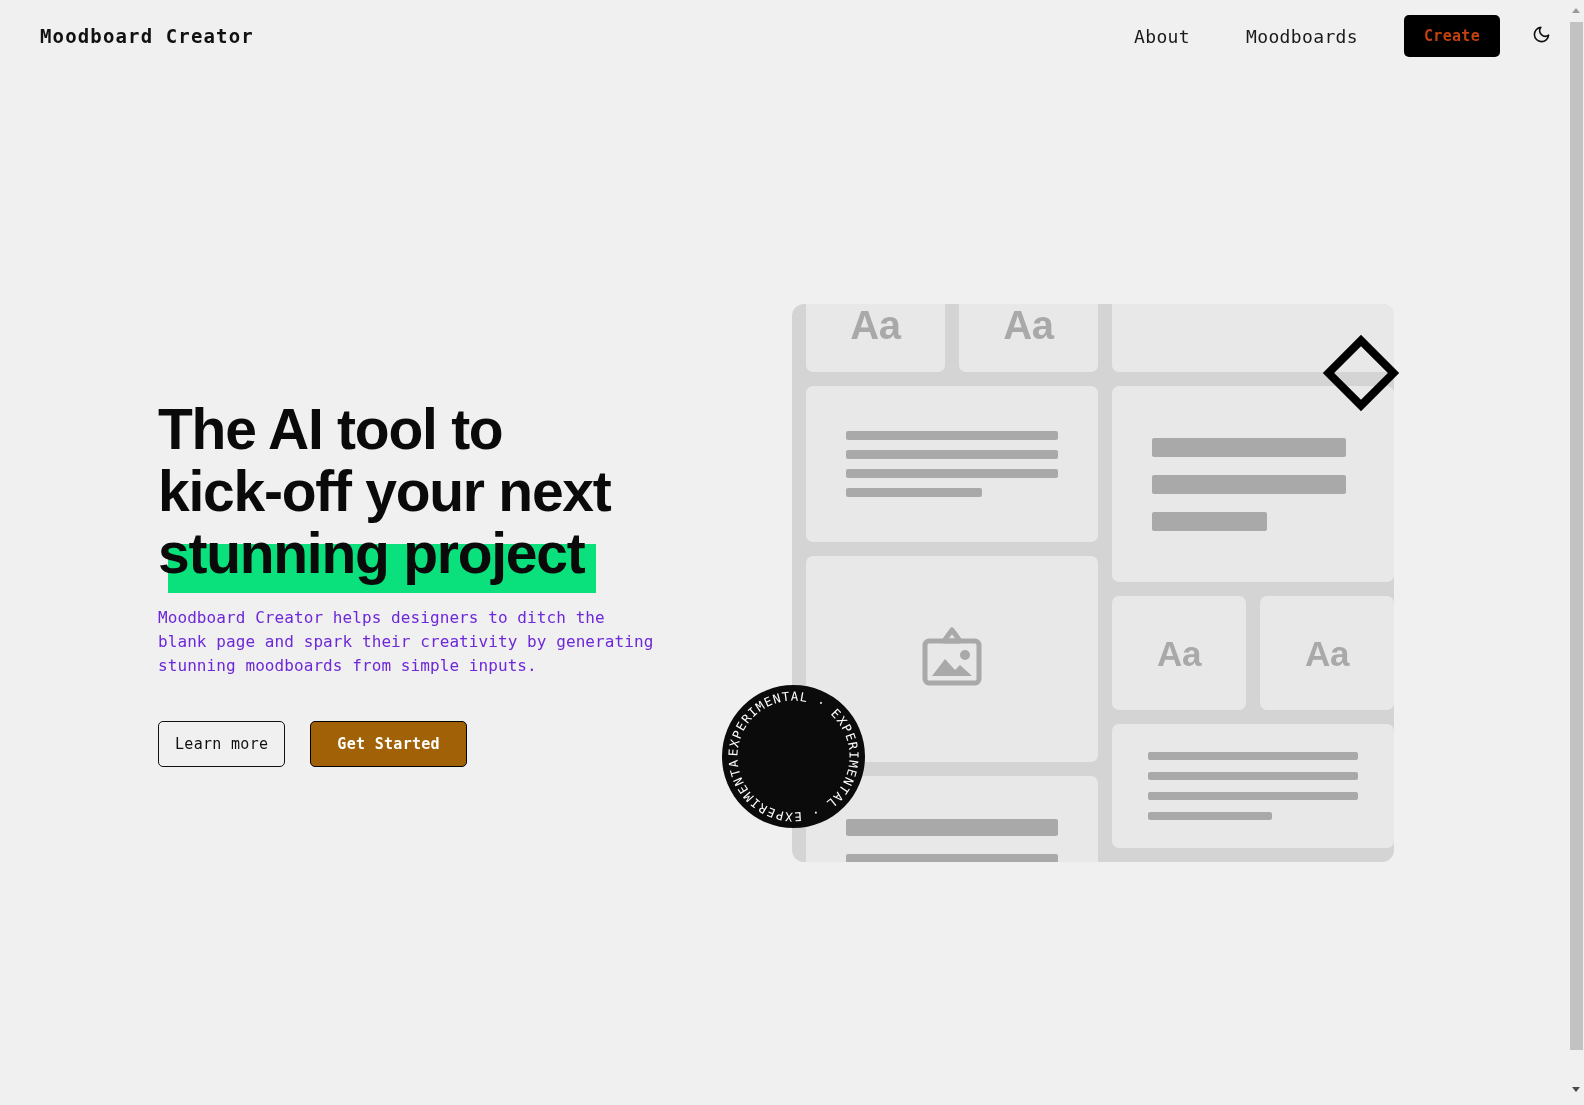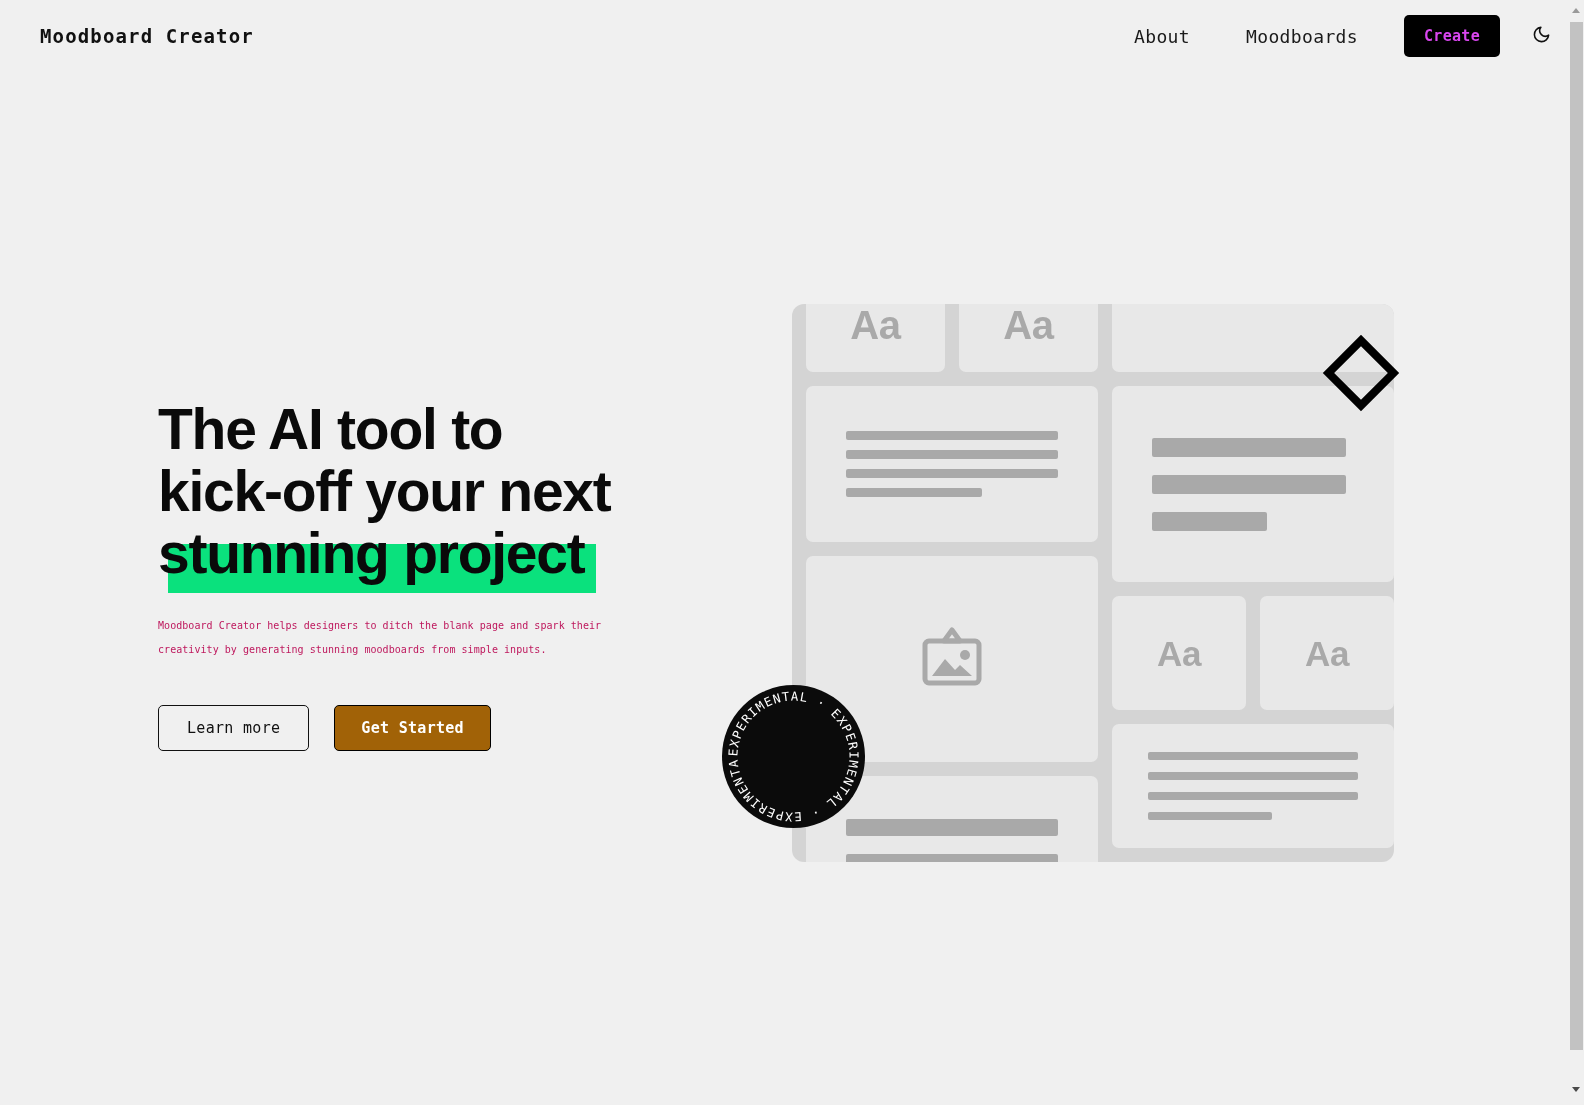--- a/index.html
+++ b/index.html
@@ -52,21 +52,21 @@
     text-decoration: none;
     padding: 8px 10px;
     margin-right: 36px;
     white-space: nowrap;
   }
 
   .nav-cta {
     font-family: "DejaVu Sans Mono", monospace;
     font-size: 15px;
     font-weight: 700;
-    color: #d946ef;
+    color: #c2410c;
     background: #000000;
     border: none;
     border-radius: 5px;
     padding: 12px 20px;
     letter-spacing: 0.02em;
     cursor: pointer;
     white-space: nowrap;
   }
 
   .theme-toggle {
@@ -112,25 +112,25 @@
     height: 49px;
     background: #0ae17d;
     z-index: 0;
   }
   .headline .hl .hl-text {
     position: relative;
     z-index: 1;
   }
 
   .subcopy {
-    margin-top: 30px;
-    font-family: "DejaVu Sans Mono", monospace;
-    font-size: 10px;
+    margin-top: 22px;
+    font-family: "DejaVu Sans Mono", monospace;
+    font-size: 16px;
     line-height: 24px;
-    color: #be185d;
+    color: #6d28d9;
     letter-spacing: 0.005em;
     width: 500px;
   }
 
   .cta-row {
     margin-top: 43px;
     display: flex;
     align-items: center;
     gap: 25px;
   }
@@ -141,21 +141,21 @@
     letter-spacing: 0.02em;
     border-radius: 5px;
     cursor: pointer;
     white-space: nowrap;
   }
 
   .btn-outline {
     background: transparent;
     border: 1.6px solid #111111;
     color: #111111;
-    padding: 13px 28px;
+    padding: 13px 16px;
   }
 
   .btn-solid {
     background: #a16207;
     border: 1.6px solid #000000;
     color: #ffffff;
     font-weight: 700;
     padding: 13px 26px;
   }
 

